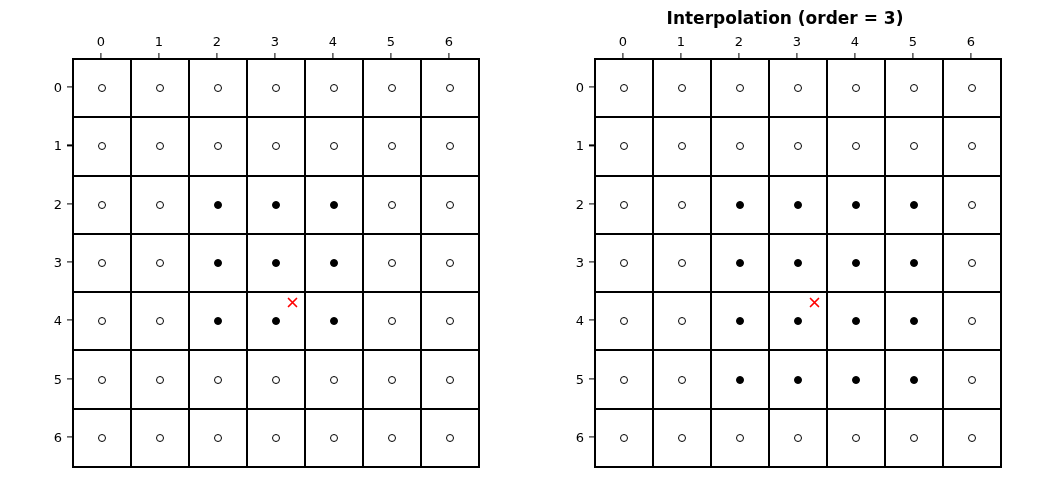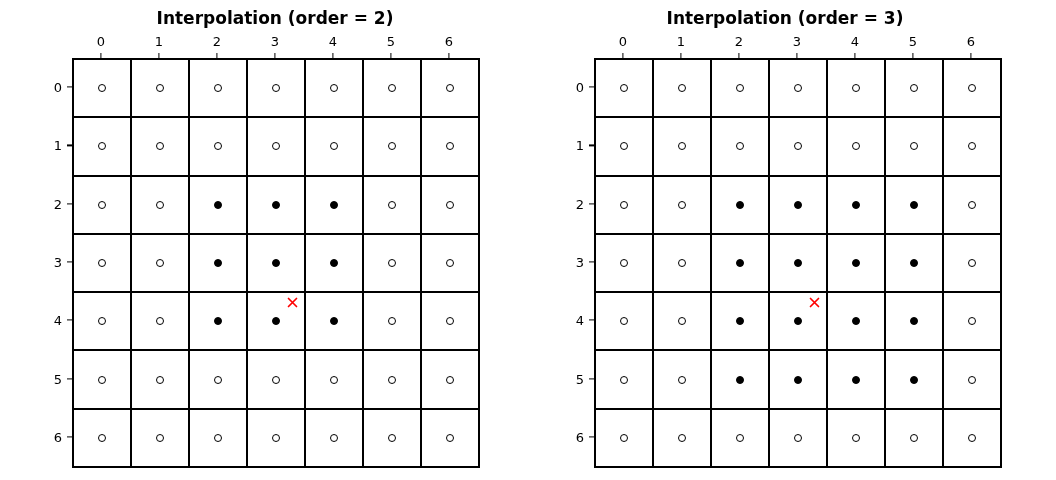--- a/index.html
+++ b/index.html
@@ -49,21 +49,20 @@
   .xtick{width:1.2px;height:5px;top:53px;transform:translateX(-50%);}
   .ytick{width:5px;height:1.2px;transform:translateY(-50%);}
   .cross{position:absolute;width:11px;height:11px;overflow:visible;}
 </style>
 </head>
 <body>
 
 <div class="figure">
 
   <section class="panel p0">
-    <div class="title">Interpolation (order = 2)</div>
     <div class="plot">
         <div class="cell">
           <span class="marker open"></span>
         </div>
         <div class="cell">
           <span class="marker open"></span>
         </div>
         <div class="cell">
           <span class="marker open"></span>
         </div>

